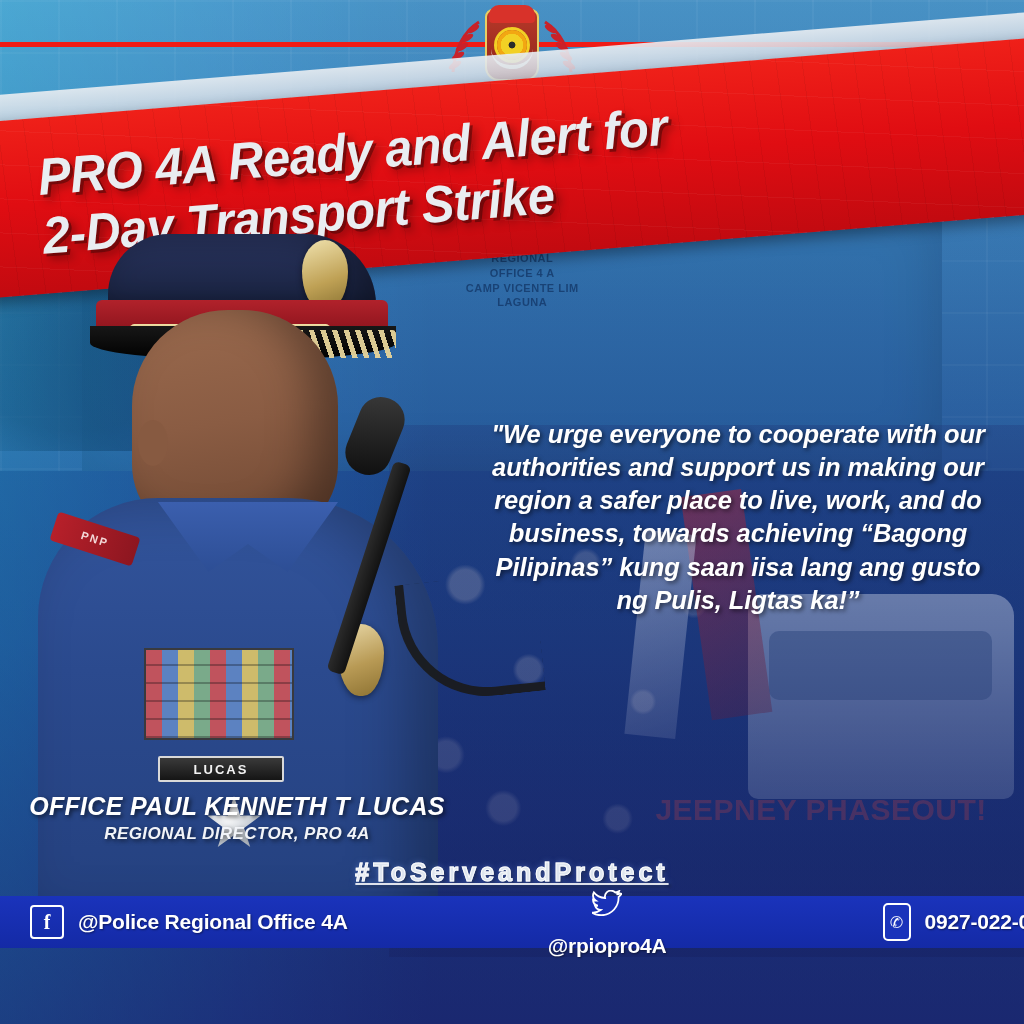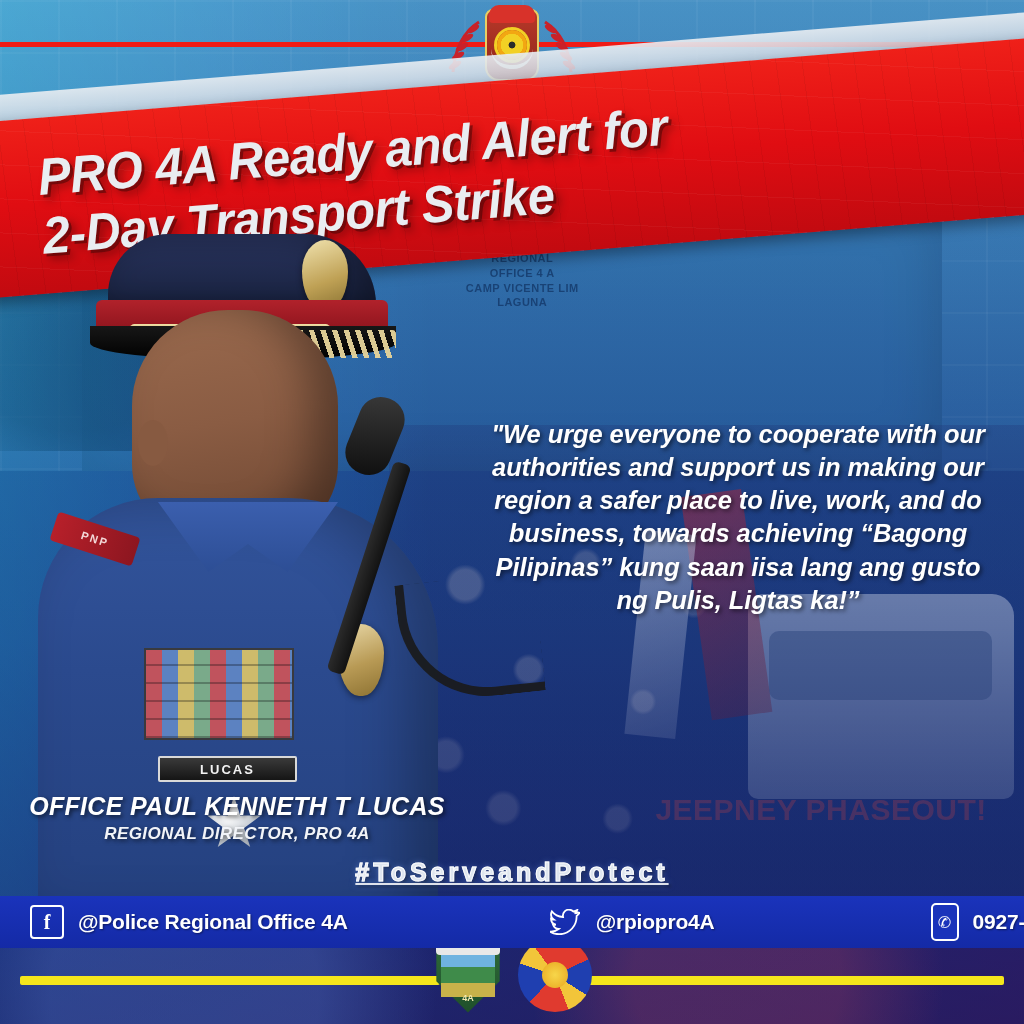--- a/index.html
+++ b/index.html
@@ -109,21 +109,21 @@
   .shoulder-patch{position:absolute;left:14px;top:26px;width:86px;height:30px;
      background:linear-gradient(90deg,#b7202a,#8d1620);transform:rotate(18deg);border-radius:4px;
      color:#f3d8d8;font-size:11px;font-weight:900;text-align:center;line-height:30px;letter-spacing:2px;}
   .ribbons{position:absolute;left:106px;top:150px;width:150px;height:92px;
      background:
        repeating-linear-gradient(90deg,#c9545b 0 16px,#5f86c4 16px 32px,#d7c26a 32px 48px,#7fb08a 48px 64px),
        #cfcfcf;
      border:2px solid #3a3a3a;opacity:.95;}
   .ribbons:after{content:"";position:absolute;inset:0;
      background:repeating-linear-gradient(0deg,rgba(0,0,0,.28) 0 2px,rgba(0,0,0,0) 2px 18px);}
-  .nameplate{position:absolute;left:120px;top:258px;width:139px;height:26px;
+  .nameplate{position:absolute;left:120px;top:258px;width:126px;height:26px;
      background:linear-gradient(180deg,#3a3a3a,#151515);border:2px solid #d9d9d9;border-radius:2px;
      color:#f2f2f2;font-size:13px;font-weight:800;letter-spacing:2px;text-align:center;line-height:24px;}
   .rankstar{position:absolute;left:168px;top:298px;width:56px;height:56px;
      background:radial-gradient(circle at 40% 35%,#ffffff,#b9c0c9 60%,#7d858f 100%);
      clip-path:polygon(50% 0%,61% 35%,98% 35%,68% 57%,79% 91%,50% 70%,21% 91%,32% 57%,2% 35%,39% 35%);
      filter:drop-shadow(0 2px 3px rgba(0,0,0,.5));}
   .badge{position:absolute;left:300px;top:126px;width:46px;height:72px;
      background:linear-gradient(160deg,#e9d9a8,#b89a55 55%,#8d7232);
      border-radius:50% 50% 46% 46%/40% 40% 60% 60%;filter:drop-shadow(0 2px 3px rgba(0,0,0,.45));}
   .head{position:absolute;left:112px;bottom:386px;width:206px;height:232px;
@@ -173,21 +173,21 @@
      -webkit-text-stroke:1px rgba(255,255,255,.85);
      text-shadow:0 0 6px rgba(120,160,255,.55),2px 2px 3px rgba(0,0,0,.5);text-decoration:underline;}
 
   
   .contactbar{position:absolute;left:0;top:896px;width:100%;height:52px;
      background:linear-gradient(180deg,#1a33bb,#142aa6);
      display:flex;align-items:center;}
   .cslot{display:flex;align-items:center;gap:14px;color:#fff;}
   .cslot .lbl{font-size:21px;font-weight:700;letter-spacing:-.2px;
      text-shadow:1px 1px 2px rgba(0,0,0,.45);white-space:nowrap;}
-  .c1{margin-left:30px;} .c2{margin-left:104px;} .c3{margin-left:124px;}
+  .c1{margin-left:30px;} .c2{margin-left:104px;flex-direction:column;} .c3{margin-left:124px;}
   .sep{width:3px;height:34px;background:#fff;margin-left:96px;}
   .sep2{width:3px;height:34px;background:#fff;margin-left:92px;}
   .ic{width:34px;height:34px;display:flex;align-items:center;justify-content:center;}
   .fb-ic{border:2px solid #fff;border-radius:4px;color:#fff;font-weight:900;font-size:20px;
      font-family:"Liberation Serif",serif;}
   .tw-ic svg{display:block;}
   .ph-ic{width:28px;height:38px;border:2.5px solid #fff;border-radius:5px;background:#1a33bb;
      display:flex;align-items:center;justify-content:center;color:#fff;font-size:16px;}
 
   
@@ -333,31 +333,14 @@
       </span>
       <span class="lbl">@rpiopro4A</span>
     </div>
     <div class="sep2"></div>
     <div class="cslot c3">
       <span class="ph-ic">✆</span>
       <span class="lbl">0927-022-0569</span>
     </div>
   </div>
 
-  <div class="bottomstrip">
-    <div class="bs-photo"></div>
-    <div class="yline l"></div>
-    <div class="yline r"></div>
-    <div class="emblems">
-      <div class="em-shield">
-        <div class="sh"></div>
-        <div class="sh-in"></div>
-        <div class="sh-top"></div>
-        <div class="sh-txt">4A</div>
-      </div>
-      <div class="em-bp">
-        <div class="ray"></div>
-        <div class="core"></div>
-      </div>
-    </div>
-  </div>
 
 </div>
 
 </body></html>

